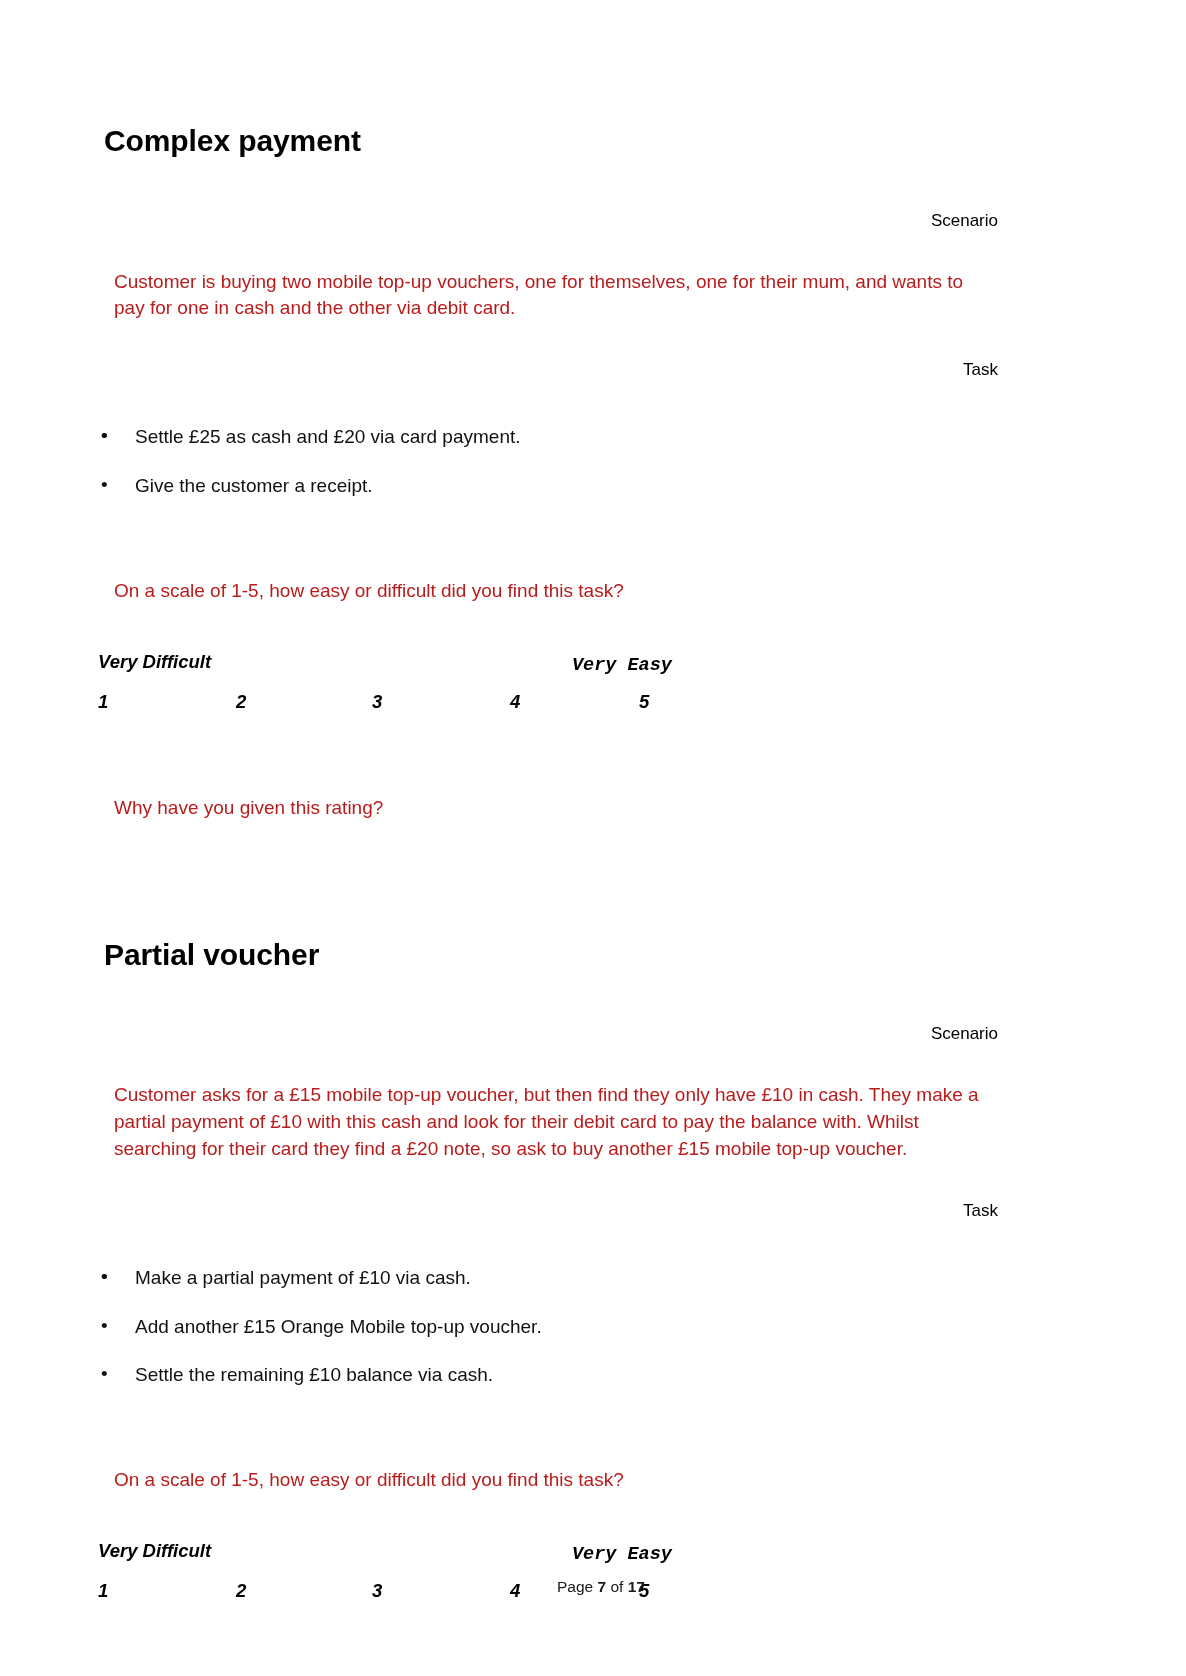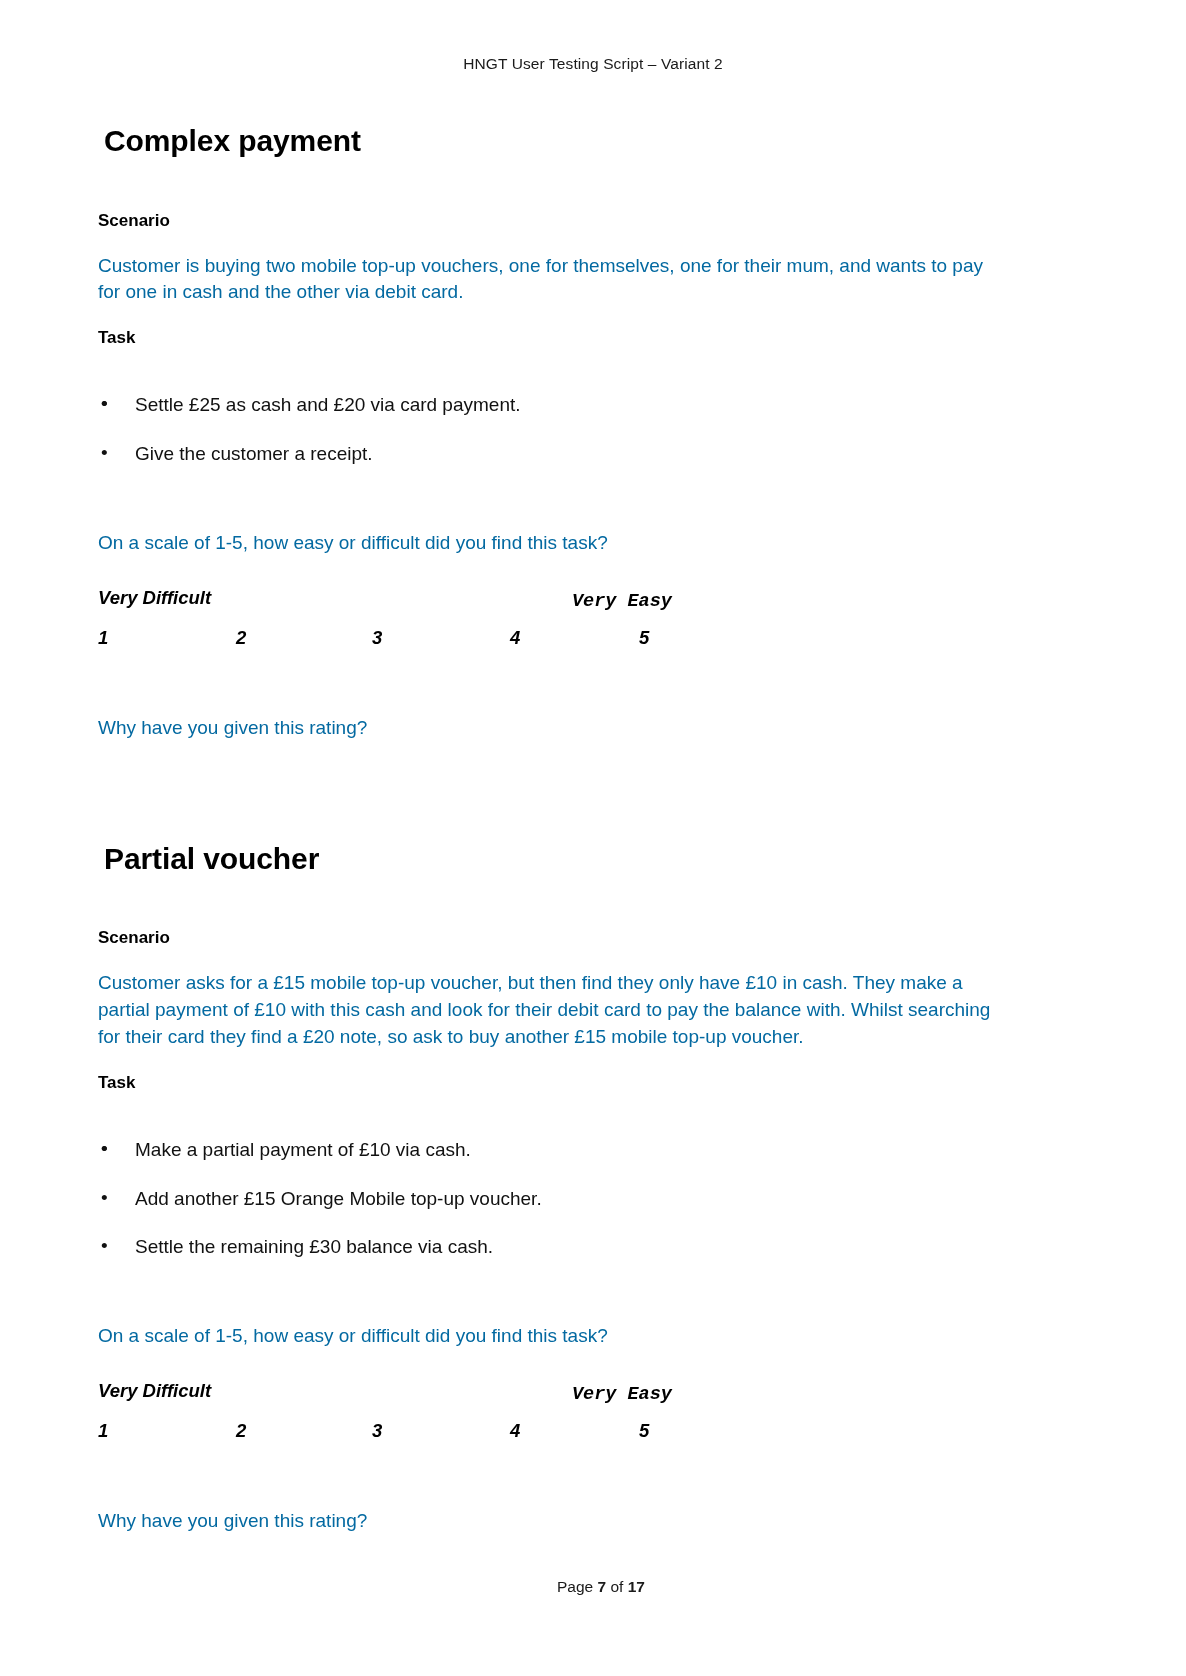--- a/index.html
+++ b/index.html
@@ -39,31 +39,32 @@
     font-size: 30px;
     font-weight: bold;
     margin: 6px;
     padding: 0;
     line-height: 1.15;
     letter-spacing: -0.1px;
     color: #000;
   }
   .sub-label {
     font-size: 17px;
-    font-weight: bold;
+    font-weight: normal;
     margin: 0;
     padding: 0;
     color: #000;
+    text-align: right;
   }
   p.body-text {
     font-size: 19px;
     line-height: 1.42;
-    margin: 0;
-    padding: 0;
-    color: #0369a1;
+    margin: 16px;
+    padding: 0;
+    color: #b91c1c;
   }
   ul.task-list {
     list-style: none;
     margin: 0;
     padding: 0;
   }
   ul.task-list li {
     position: relative;
     font-size: 19px;
     line-height: 1.4;
@@ -129,21 +130,20 @@
   .gap-sm { height: 22px; }
   .gap-md { height: 32px; }
   .gap-lg { height: 46px; }
   .gap-xl { height: 62px; }
 </style>
 </head>
 <body>
 
 <div class="page">
 
-  <div class="header">HNGT User Testing Script – Variant 2</div>
 
   <div class="content">
 
     <div>
       <h1 class="section-title">Complex payment</h1>
 
       <div class="gap-lg"></div>
 
       <div class="sub-label">Scenario</div>
 
@@ -224,21 +224,21 @@
         <li>
           <span class="bullet">•</span>
           <span>Make a partial payment of £10 via cash.</span>
         </li>
         <li>
           <span class="bullet">•</span>
           <span>Add another £15 Orange Mobile top-up voucher.</span>
         </li>
         <li>
           <span class="bullet">•</span>
-          <span>Settle the remaining £30 balance via cash.</span>
+          <span>Settle the remaining £10 balance via cash.</span>
         </li>
       </ul>
 
       <div class="gap-xl"></div>
 
       <p class="body-text">On a scale of 1-5, how easy or difficult did you find this task?</p>
 
       <div class="gap-sm"></div>
 
       <div class="scale-labels">

